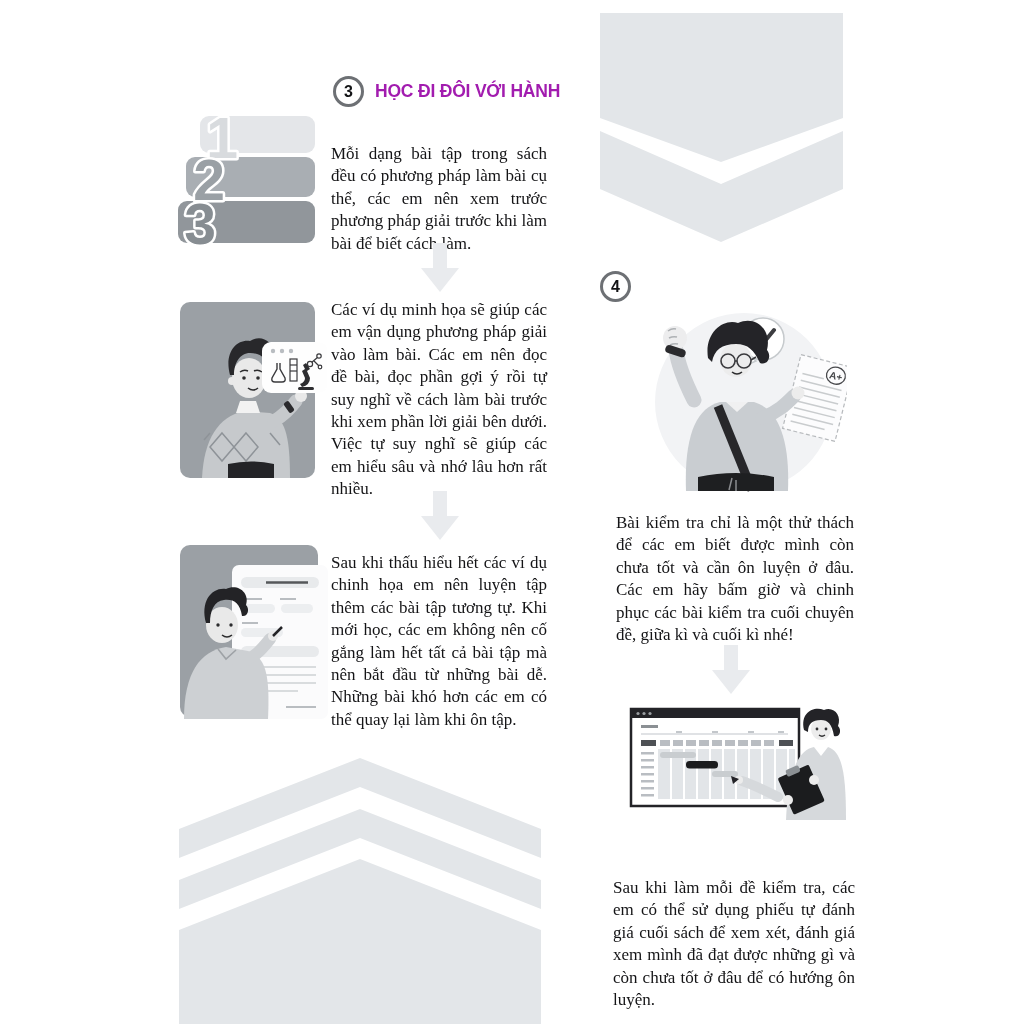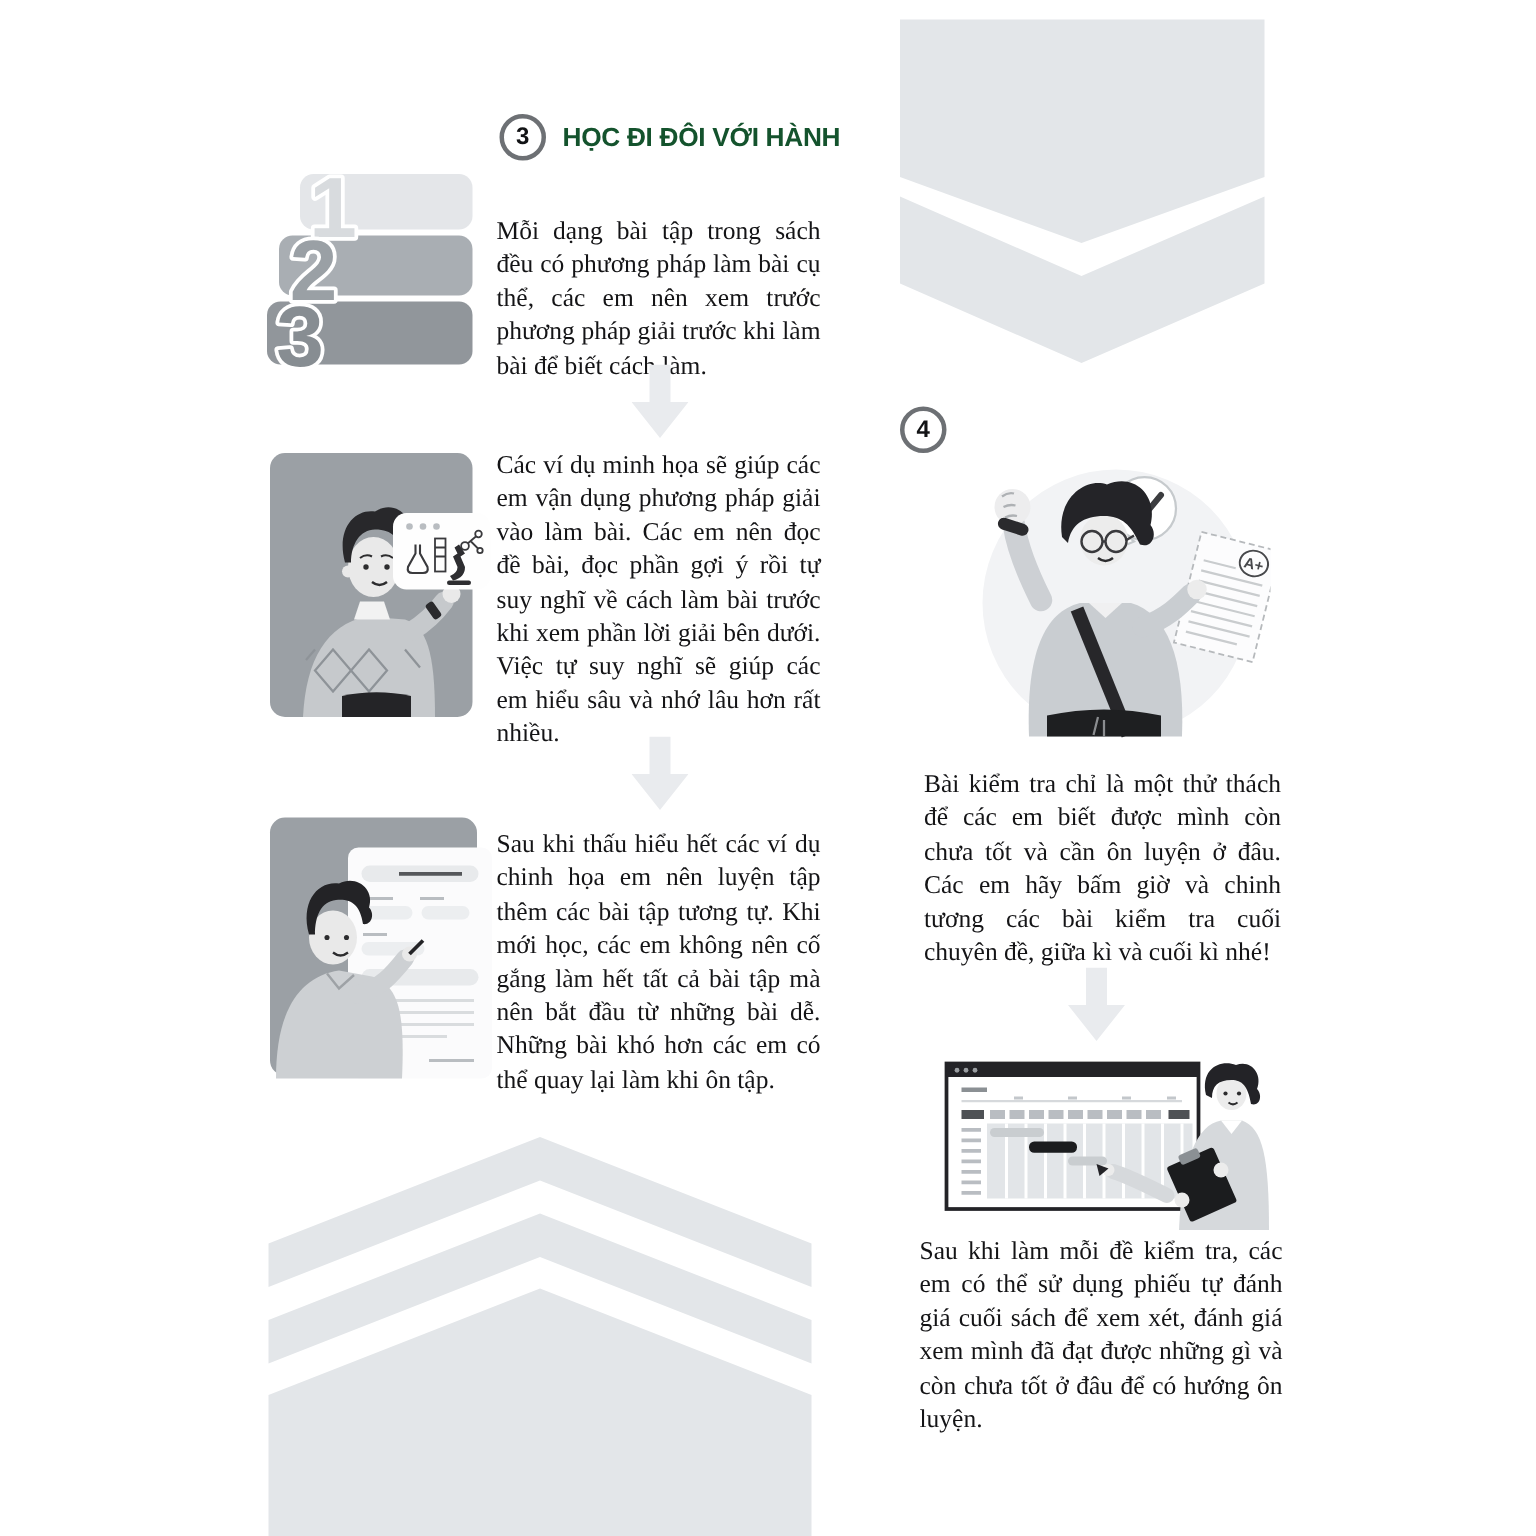--- a/index.html
+++ b/index.html
@@ -6,21 +6,21 @@
   .page{position:relative;width:1024px;height:1024px;background:#ffffff;overflow:hidden;
         font-family:"Liberation Sans","DejaVu Sans",sans-serif;}
   .abs{position:absolute;}
   svg.abs{display:block;}
   .para{position:absolute;font-family:"Liberation Serif","DejaVu Serif",serif;
         font-size:17px;line-height:22.4px;color:#141416;text-align:justify;}
   .sec-header{position:absolute;display:flex;align-items:center;gap:11px;}
   .sec-badge{width:25px;height:25px;border-radius:50%;border:3px solid #6d7074;color:#121315;
              display:flex;align-items:center;justify-content:center;
              font-weight:700;font-size:16px;flex:0 0 auto;background:#fff;}
-  .sec-title{font-weight:700;font-size:17.5px;color:#14532d;letter-spacing:-0.2px;white-space:nowrap;}
+  .sec-title{font-weight:700;font-size:17.5px;color:#a21caf;letter-spacing:-0.2px;white-space:nowrap;}
   .step-bar{position:absolute;border-radius:9px;}
   .bar1{background:#e4e6e9;} .bar2{background:#a9aeb3;} .bar3{background:#91969b;}
   .step-num-svg{position:absolute;overflow:visible;}
   .step-num{font-family:"Liberation Sans","DejaVu Sans",sans-serif;font-weight:700;font-size:57px;
             stroke:#ffffff;stroke-width:5;paint-order:stroke;stroke-linejoin:round;}
   .n1{fill:#d8dbde;} .n2{fill:#9aa0a5;} .n3{fill:#878d92;}
 </style>
 </head>
 <body>
 
@@ -197,22 +197,22 @@
       <circle cx="96" cy="61" r="7"></circle>
       <circle cx="112" cy="61" r="7"></circle>
       <line x1="103" y1="61" x2="105" y2="61"></line>
       <line x1="119" y1="60" x2="124" y2="57"></line>
     </g>
     <path d="M100,72 q5,4 10,0" stroke="#2c2c2e" stroke-width="1.6" fill="none"></path>
     <path d="M66,191 l76,0 l0,-14 q-38,-8 -76,0 Z" fill="#1e1f21"></path>
     <path d="M104,180 l0,11 M100,178 l-3,12" stroke="#8b8d90" stroke-width="1.5" fill="none"></path>
   </svg>
 
-  <p class="para" style="left:616px;top:495px;width:238px;">Bài kiểm tra chỉ là một thử thách để các em biết được mình còn chưa tốt và cần ôn luyện ở đâu. Các em hãy bấm giờ và chinh tương các bài kiểm tra cuối chuyên đề, giữa kì và cuối kì nhé!</p>
-  <p class="para" style="left:613px;top:806px;width:242px;">Sau khi làm mỗi đề kiểm tra, các em có thể sử dụng phiếu tự đánh giá cuối sách để xem xét, đánh giá xem mình đã đạt được những gì và còn chưa tốt ở đâu để có hướng ôn luyện.</p>
+  <p class="para" style="left:616px;top:495px;width:238px;">Bài kiểm tra chỉ là một thử thách để các em biết được mình còn chưa tốt và cần ôn luyện ở đâu. Các em hãy bấm giờ và chinh phục các bài kiểm tra cuối chuyên đề, giữa kì và cuối kì nhé!</p>
+  <p class="para" style="left:613px;top:860px;width:242px;">Sau khi làm mỗi đề kiểm tra, các em có thể sử dụng phiếu tự đánh giá cuối sách để xem xét, đánh giá xem mình đã đạt được những gì và còn chưa tốt ở đâu để có hướng ôn luyện.</p>
 
   <svg class="abs" style="left:628px;top:702px;" width="222" height="118" viewBox="0 0 222 118">
     <g>
       <rect x="3" y="7" width="168" height="97" fill="#ffffff" stroke="#232327" stroke-width="2.5"></rect>
       <rect x="3" y="7" width="168" height="9" fill="#232327"></rect>
       <g fill="#9a9ea2">
         <circle cx="10" cy="11.5" r="1.6"></circle>
           <circle cx="16" cy="11.5" r="1.6"></circle>
           <circle cx="22" cy="11.5" r="1.6"></circle>
       </g>

